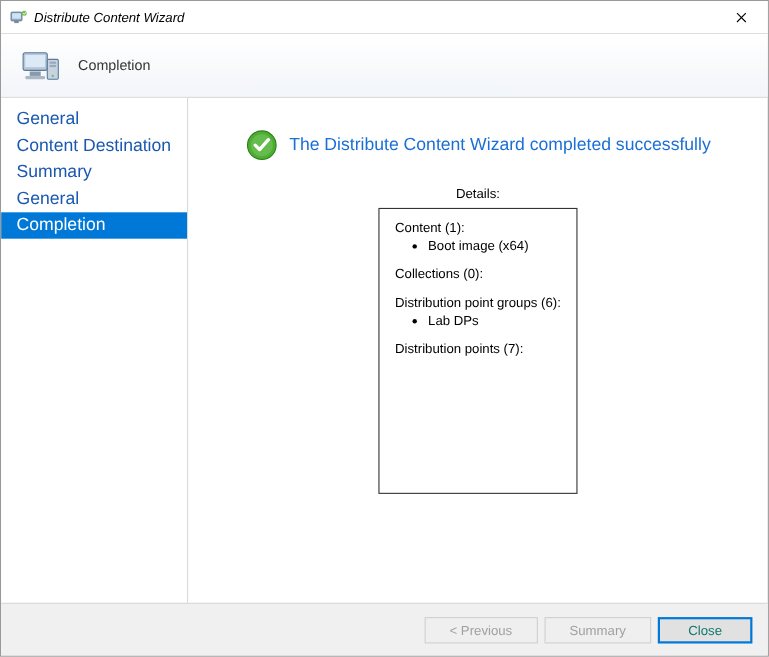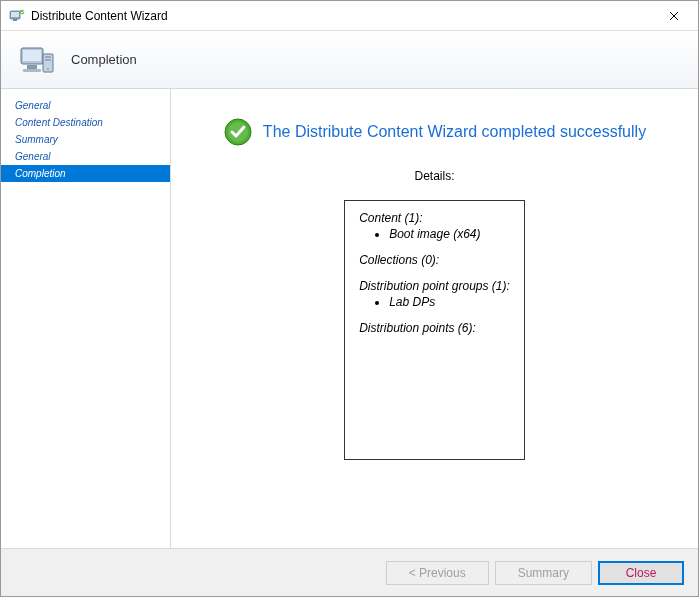--- a/index.html
+++ b/index.html
@@ -18,21 +18,21 @@
   }
   .titlebar {
     height: 30px;
     display: flex;
     align-items: center;
     padding: 0 4px 0 8px;
     border-bottom: 1px solid #ddd;
     background: #fff;
   }
   .titlebar .icon { width: 16px; height: 16px; margin-right: 6px; }
-  .titlebar .title { flex: 1; font-size: 12px; }
+  .titlebar .title { flex: 1; font-size: 12px; font-style: italic; }
   .titlebar .close {
     width: 40px; height: 28px; display:flex; align-items:center; justify-content:center;
     cursor: pointer;
   }
 
   .banner {
     height: 58px;
     background: linear-gradient(to bottom, #ffffff, #f2f5f9);
     display:flex; align-items:center;
     padding: 0 16px;
@@ -47,25 +47,24 @@
     min-height: 0;
   }
   .sidebar {
     width: 170px;
     border-right: 1px solid #d9d9d9;
     padding-top: 8px;
     background:#fff;
   }
   .sidebar .step {
     padding: 3px 14px;
-    font-size: 10px;
+    font-size: 16px;
     color: #1a58b0;
     cursor: default;
     white-space: nowrap;
-    font-style: italic;
   }
   .sidebar .step.indent { }
   .sidebar .step.active {
     background: #0078d7;
     color: #fff;
   }
 
   .content {
     flex:1;
     padding: 28px 22px 12px 22px;
@@ -76,29 +75,28 @@
   .headline {
     display:flex;
     align-items:center;
     margin-bottom: 22px;
   }
   .success-icon { width: 30px; height:30px; margin-right: 10px; flex-shrink:0;}
   .headline-text {
     color: #1a6fd6;
     font-size: 16px;
   }
-  .details-label { font-size: 12px; margin-bottom: 17px; }
+  .details-label { font-size: 12px; margin-bottom: 6px; }
   .details-box {
     border: 1px solid #333;
     height: 260px;
     padding: 10px 14px;
     font-size: 12px;
     overflow: auto;
     background:#fff;
-    font-style:italic;
   }
   .details-box .group { margin-bottom: 12px; }
   .details-box ul { margin: 2px 0 0 0; padding-left: 30px; }
   .details-box li { list-style: disc; }
   .exit-hint { margin-top: 12px; font-size: 12px; }
 
   .footer {
     height: 48px;
     border-top: 1px solid #d9d9d9;
     background:#f0f0f0;
@@ -119,21 +117,21 @@
     padding: 0 22px;
   }
   .btn.disabled {
     color:#a0a0a0;
     background:#efefef;
     border-color:#cfcfcf;
   }
   .btn.primary {
     border: 2px solid #0078d7;
     background:#e1e1e1;
-    color:#be185d;
+    color:#0f766e;
   }
 </style>
 </head>
 <body>
 
 <div class="titlebar">
   <span class="icon">
     <svg viewBox="0 0 16 16" width="16" height="16">
       <rect x="1" y="3" width="10" height="8" rx="1" fill="#9aaabc" stroke="#4a6a8a" stroke-width="0.7"></rect>
       <rect x="2" y="4" width="8" height="5" fill="#cfe3f7"></rect>
@@ -192,27 +190,27 @@
         <div class="group">
           <div>Content (1):</div>
           <ul>
             <li>Boot image (x64)</li>
           </ul>
         </div>
         <div class="group">
           <div>Collections (0):</div>
         </div>
         <div class="group">
-          <div>Distribution point groups (1):</div>
+          <div>Distribution point groups (6):</div>
           <ul>
             <li>Lab DPs</li>
           </ul>
         </div>
         <div class="group">
-          <div>Distribution points (6):</div>
+          <div>Distribution points (7):</div>
         </div>
       </div>
   </div>
 </div>
 
 <div class="footer">
   <div class="btn disabled">&lt; Previous</div>
   <div class="btn disabled">Summary</div>
   <div class="btn primary">Close</div>
 </div>

